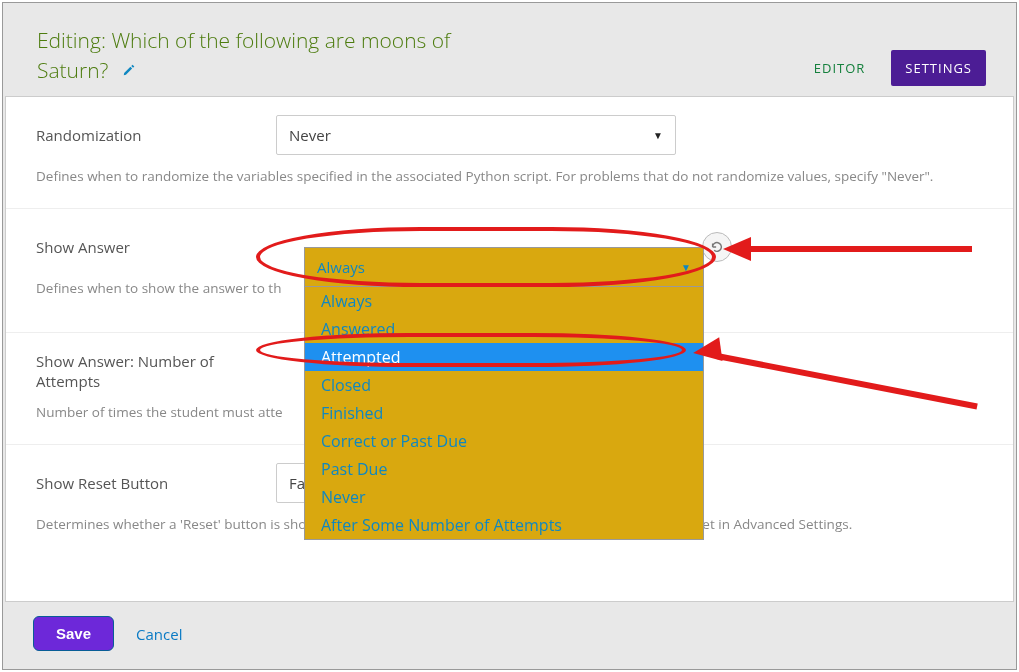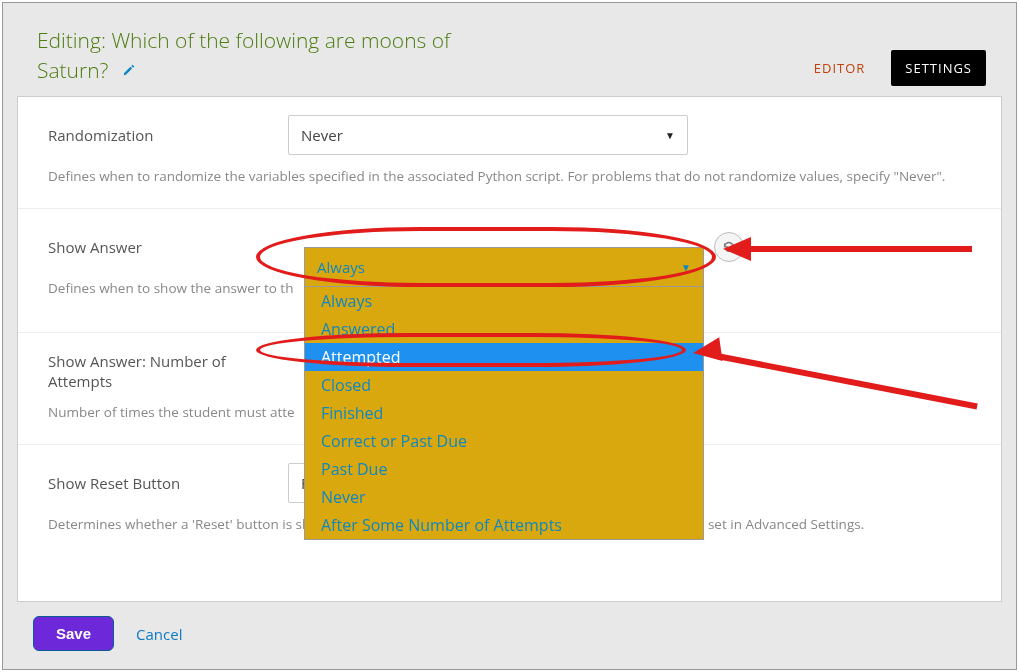--- a/index.html
+++ b/index.html
@@ -42,32 +42,32 @@
 }
 .tabs {
   display: flex;
   gap: 12px;
   align-items: center;
 }
 .tab {
   padding: 9px 14px;
   font-size: 13px;
   letter-spacing: 1px;
-  color: #c2410c;
+  color: #15803d;
   cursor: pointer;
 }
 .tab.active {
-  background: #000000;
+  background: #4c1d95;
   color: #fff;
   border-radius: 2px;
 }
 .modal-body-wrap {
   position: relative;
   flex: 1;
-  margin: 0 14px;
+  margin: 0 2px;
   background: #fff;
   border: 1px solid #ccc;
   overflow: hidden;
 }
 .modal-body {
   position: absolute;
   inset: 0;
   overflow-y: scroll;
   padding: 0;
 }

